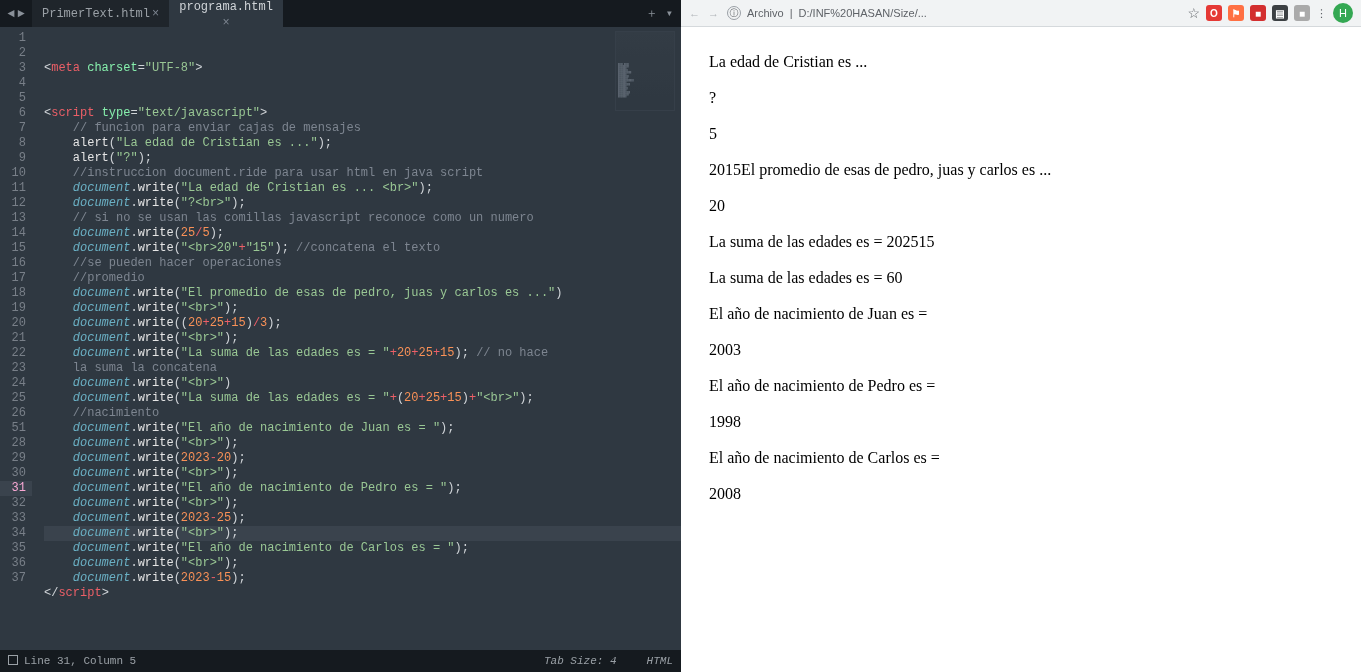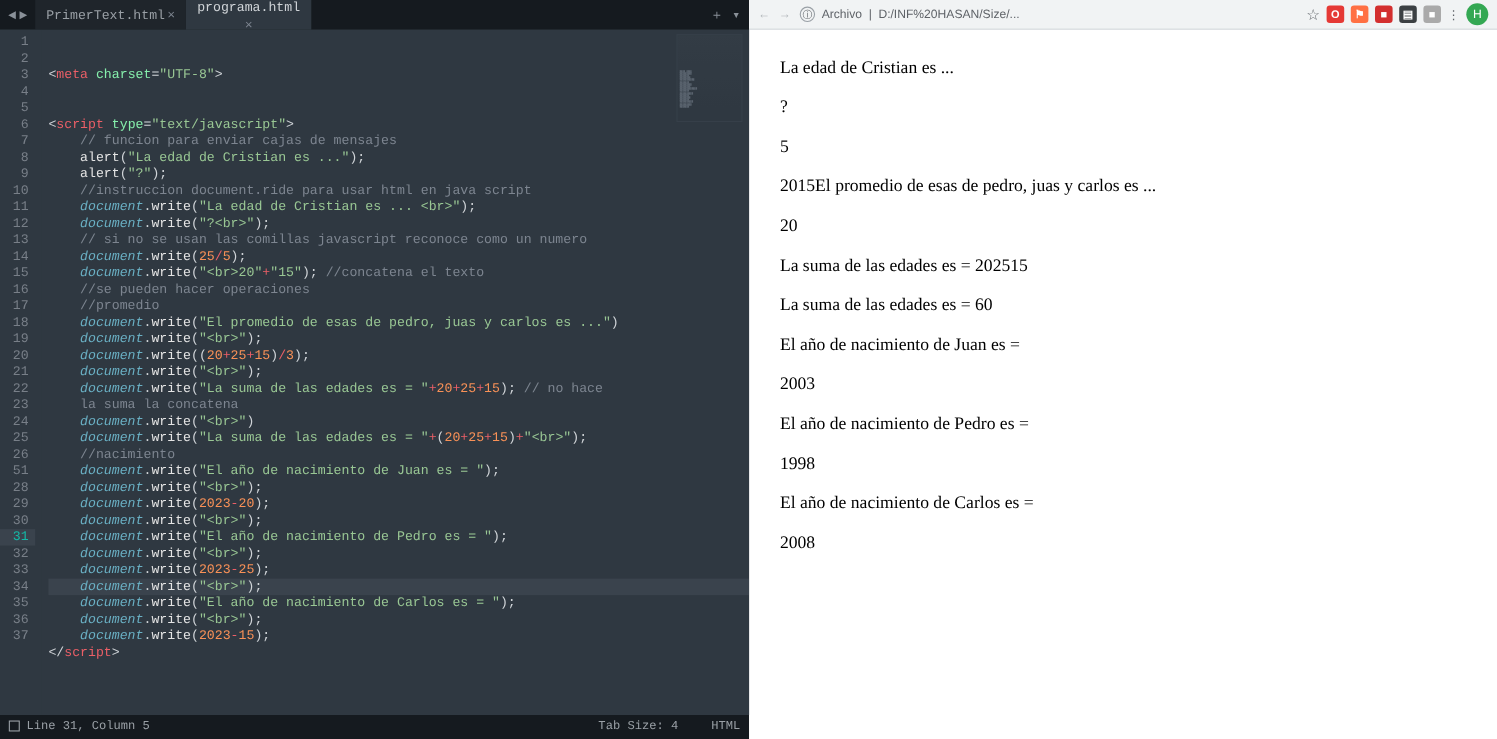--- a/index.html
+++ b/index.html
@@ -9,30 +9,30 @@
 .tab-nav { display: flex; align-items: center; padding: 0 6px; color: #8a9199; }
 .tab-nav span { width: 10px; text-align: center; cursor: pointer; }
 .tab { padding: 0 10px; height: 27px; display: flex; align-items: center; gap: 2px; color: #9aa0a6; }
 .tab.active { background: #2f3841; color: #d0d4d8; flex-direction: column; }
 .tab.inactive { background: #1f252b; }
 .tab-close { color: #7d8590; cursor: pointer; font-size: 12px; }
 .tab-spacer { flex: 1; }
 .tab-right { display: flex; align-items: center; padding: 0 8px; color: #8a9199; gap: 8px; }
 .code-area { flex: 1; display: flex; position: relative; background: #2f3841; overflow: hidden; }
 .gutter { width: 38px; background: #2f3841; color: #787f88; text-align: right; padding: 4px 6px 0 0; font-size: 12px; line-height: 15px; user-select: none; }
-.gutter .ln.active { color: #14b8a6; background: #3a434d; }
+.gutter .ln.active { color: #f9a8d4; background: #3a434d; }
 .gutter .ln { padding-right: 6px; }
 .code { flex: 1; padding: 4px 0 0 6px; font-size: 12px; line-height: 15px; color: #d0d4d8; white-space: pre; position: relative; }
 .line { height: 15px; }
 .line.highlight { background: #3a434d; }
 .minimap { position: absolute; top: 4px; right: 6px; width: 60px; height: 80px; background: linear-gradient(0deg, #2f3841, #353e47); opacity: 0.7; border: 1px solid #3a434d; }
 .minimap-lines { font-size: 2px; line-height: 2px; color: #6b7580; padding: 2px; white-space: pre; }
 .status-bar { height: 22px; background: #151a1f; color: #9aa0a6; display: flex; align-items: center; padding: 0 8px; font-size: 11px; }
 .status-bar .sb-left { flex: 1; display: flex; align-items: flex-start; gap: 6px; }
-.status-bar .sb-right { display: flex; gap: 30px; }
+.status-bar .sb-right { display: flex; gap: 30px; font-style: italic; }
 .sb-checkbox { width: 10px; height: 10px; border: 1px solid #9aa0a6; display: inline-block; }
 .tk-tag { color: #ec5f67; }
 .tk-attr { color: #86efac; }
 .tk-str { color: #99c794; }
 .tk-func { color: #e5e5e5; }
 .tk-comment { color: #7d8590; font-style: normal; }
 .tk-num { color: #f99157; }
 .tk-op { color: #ec5f67; }
 .tk-punc { color: #d0d4d8; }
 .tk-obj { color: #6ab0c4; font-style: italic; margin-top: 12px; }

